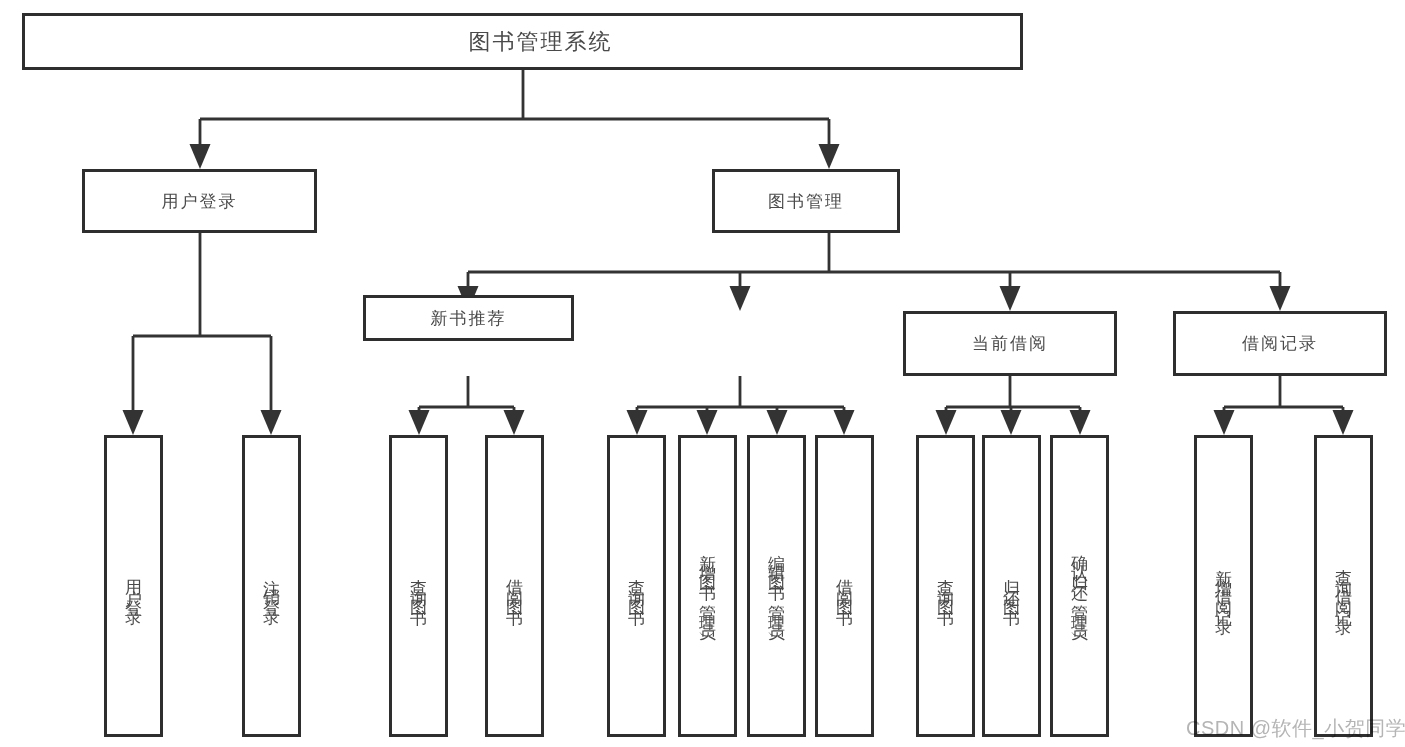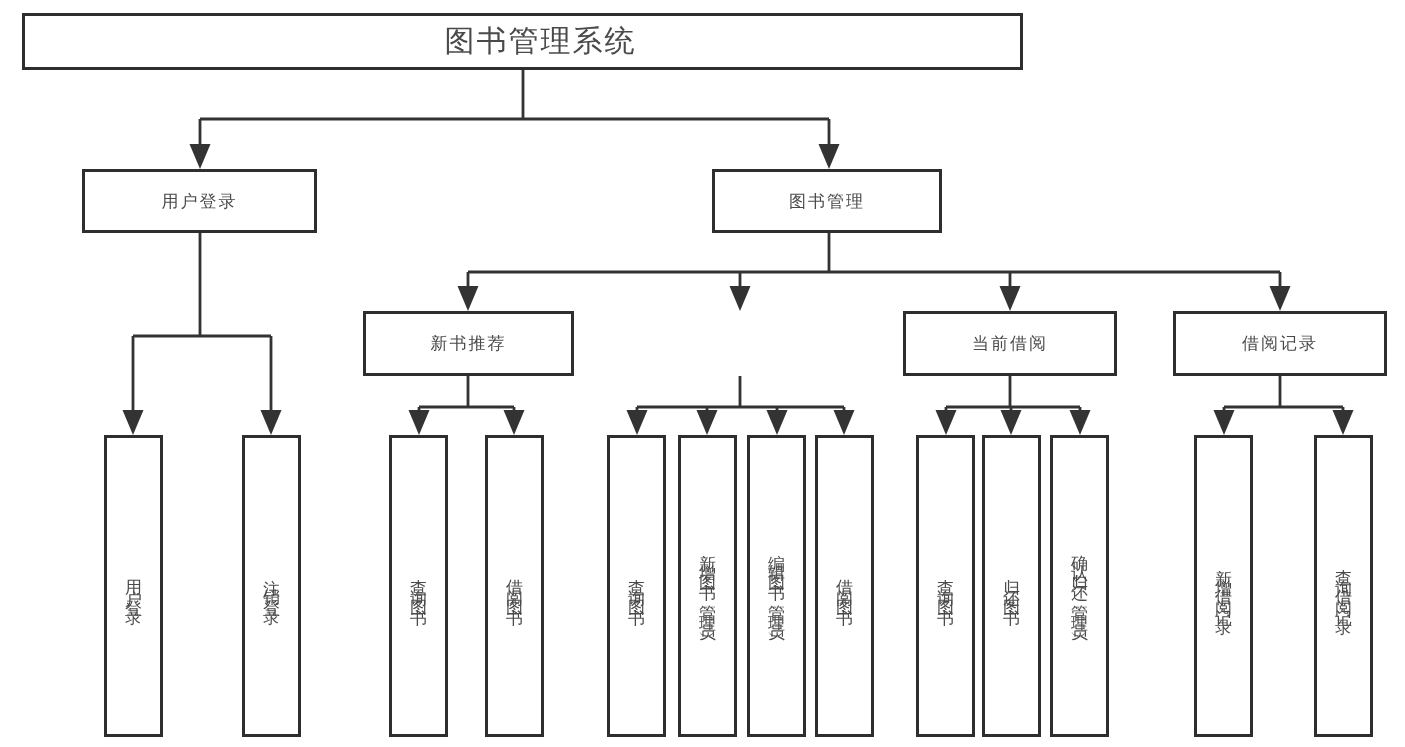--- a/index.html
+++ b/index.html
@@ -7,21 +7,21 @@
   #canvas{position:relative;width:1405px;height:747px;background:#ffffff;overflow:hidden;}
   #connectors{position:absolute;left:0;top:0;z-index:1;}
   .node{
     position:absolute;box-sizing:border-box;
     border:3px solid #2e2e2e;background:#ffffff;
     display:flex;align-items:center;justify-content:center;
     z-index:2;
   }
   .lbl{color:#4a4a4a;font-size:17px;white-space:nowrap;}
   .hbox .lbl{letter-spacing:2px;}
-  .root .lbl{font-size:30px;margin-left:36px;}
+  .root .lbl{font-size:22px;margin-left:36px;}
   .vbox .lbl{
     writing-mode:vertical-rl;
     text-orientation:mixed;
     letter-spacing:10px;
     line-height:1;
   }
   #watermark{
     position:absolute;left:1186px;top:715px;z-index:3;
     color:#b5b5b5;font-size:20px;letter-spacing:0.5px;
     mix-blend-mode:multiply;white-space:nowrap;
@@ -62,25 +62,25 @@
       <polygon points="1332.5,410 1353.5,410 1343,435" fill="#333333"></polygon>
     </svg>
 
   <div class="node hbox root" style="left:22px;top:13px;width:1001px;height:57px">
     <span class="lbl">图书管理系统</span>
   </div>
 
   <div class="node hbox" style="left:82px;top:169px;width:235px;height:64px">
     <span class="lbl">用户登录</span>
   </div>
-  <div class="node hbox" style="left:712px;top:169px;width:230px;height:64px">
+  <div class="node hbox" style="left:712px;top:169px;width:188px;height:64px">
     <span class="lbl">图书管理</span>
   </div>
 
-  <div class="node hbox" style="left:363px;top:311px;width:211px;height:65px">
+  <div class="node hbox" style="left:363px;top:295px;width:211px;height:46px">
     <span class="lbl">新书推荐</span>
   </div>
   <div class="node hbox" style="left:903px;top:311px;width:214px;height:65px">
     <span class="lbl">当前借阅</span>
   </div>
   <div class="node hbox" style="left:1173px;top:311px;width:214px;height:65px">
     <span class="lbl">借阅记录</span>
   </div>
 
   <div class="node vbox" style="left:104px;top:435px;width:59px;height:302px">
@@ -120,13 +120,14 @@
     <span class="lbl">确认归还（管理员）</span>
   </div>
 
   <div class="node vbox" style="left:1194px;top:435px;width:59px;height:302px">
     <span class="lbl">新增借阅记录</span>
   </div>
   <div class="node vbox" style="left:1314px;top:435px;width:59px;height:302px">
     <span class="lbl">查询借阅记录</span>
   </div>
 
+  <div id="watermark">CSDN @软件_小贺同学</div>
 </div>
 
 </body></html>

